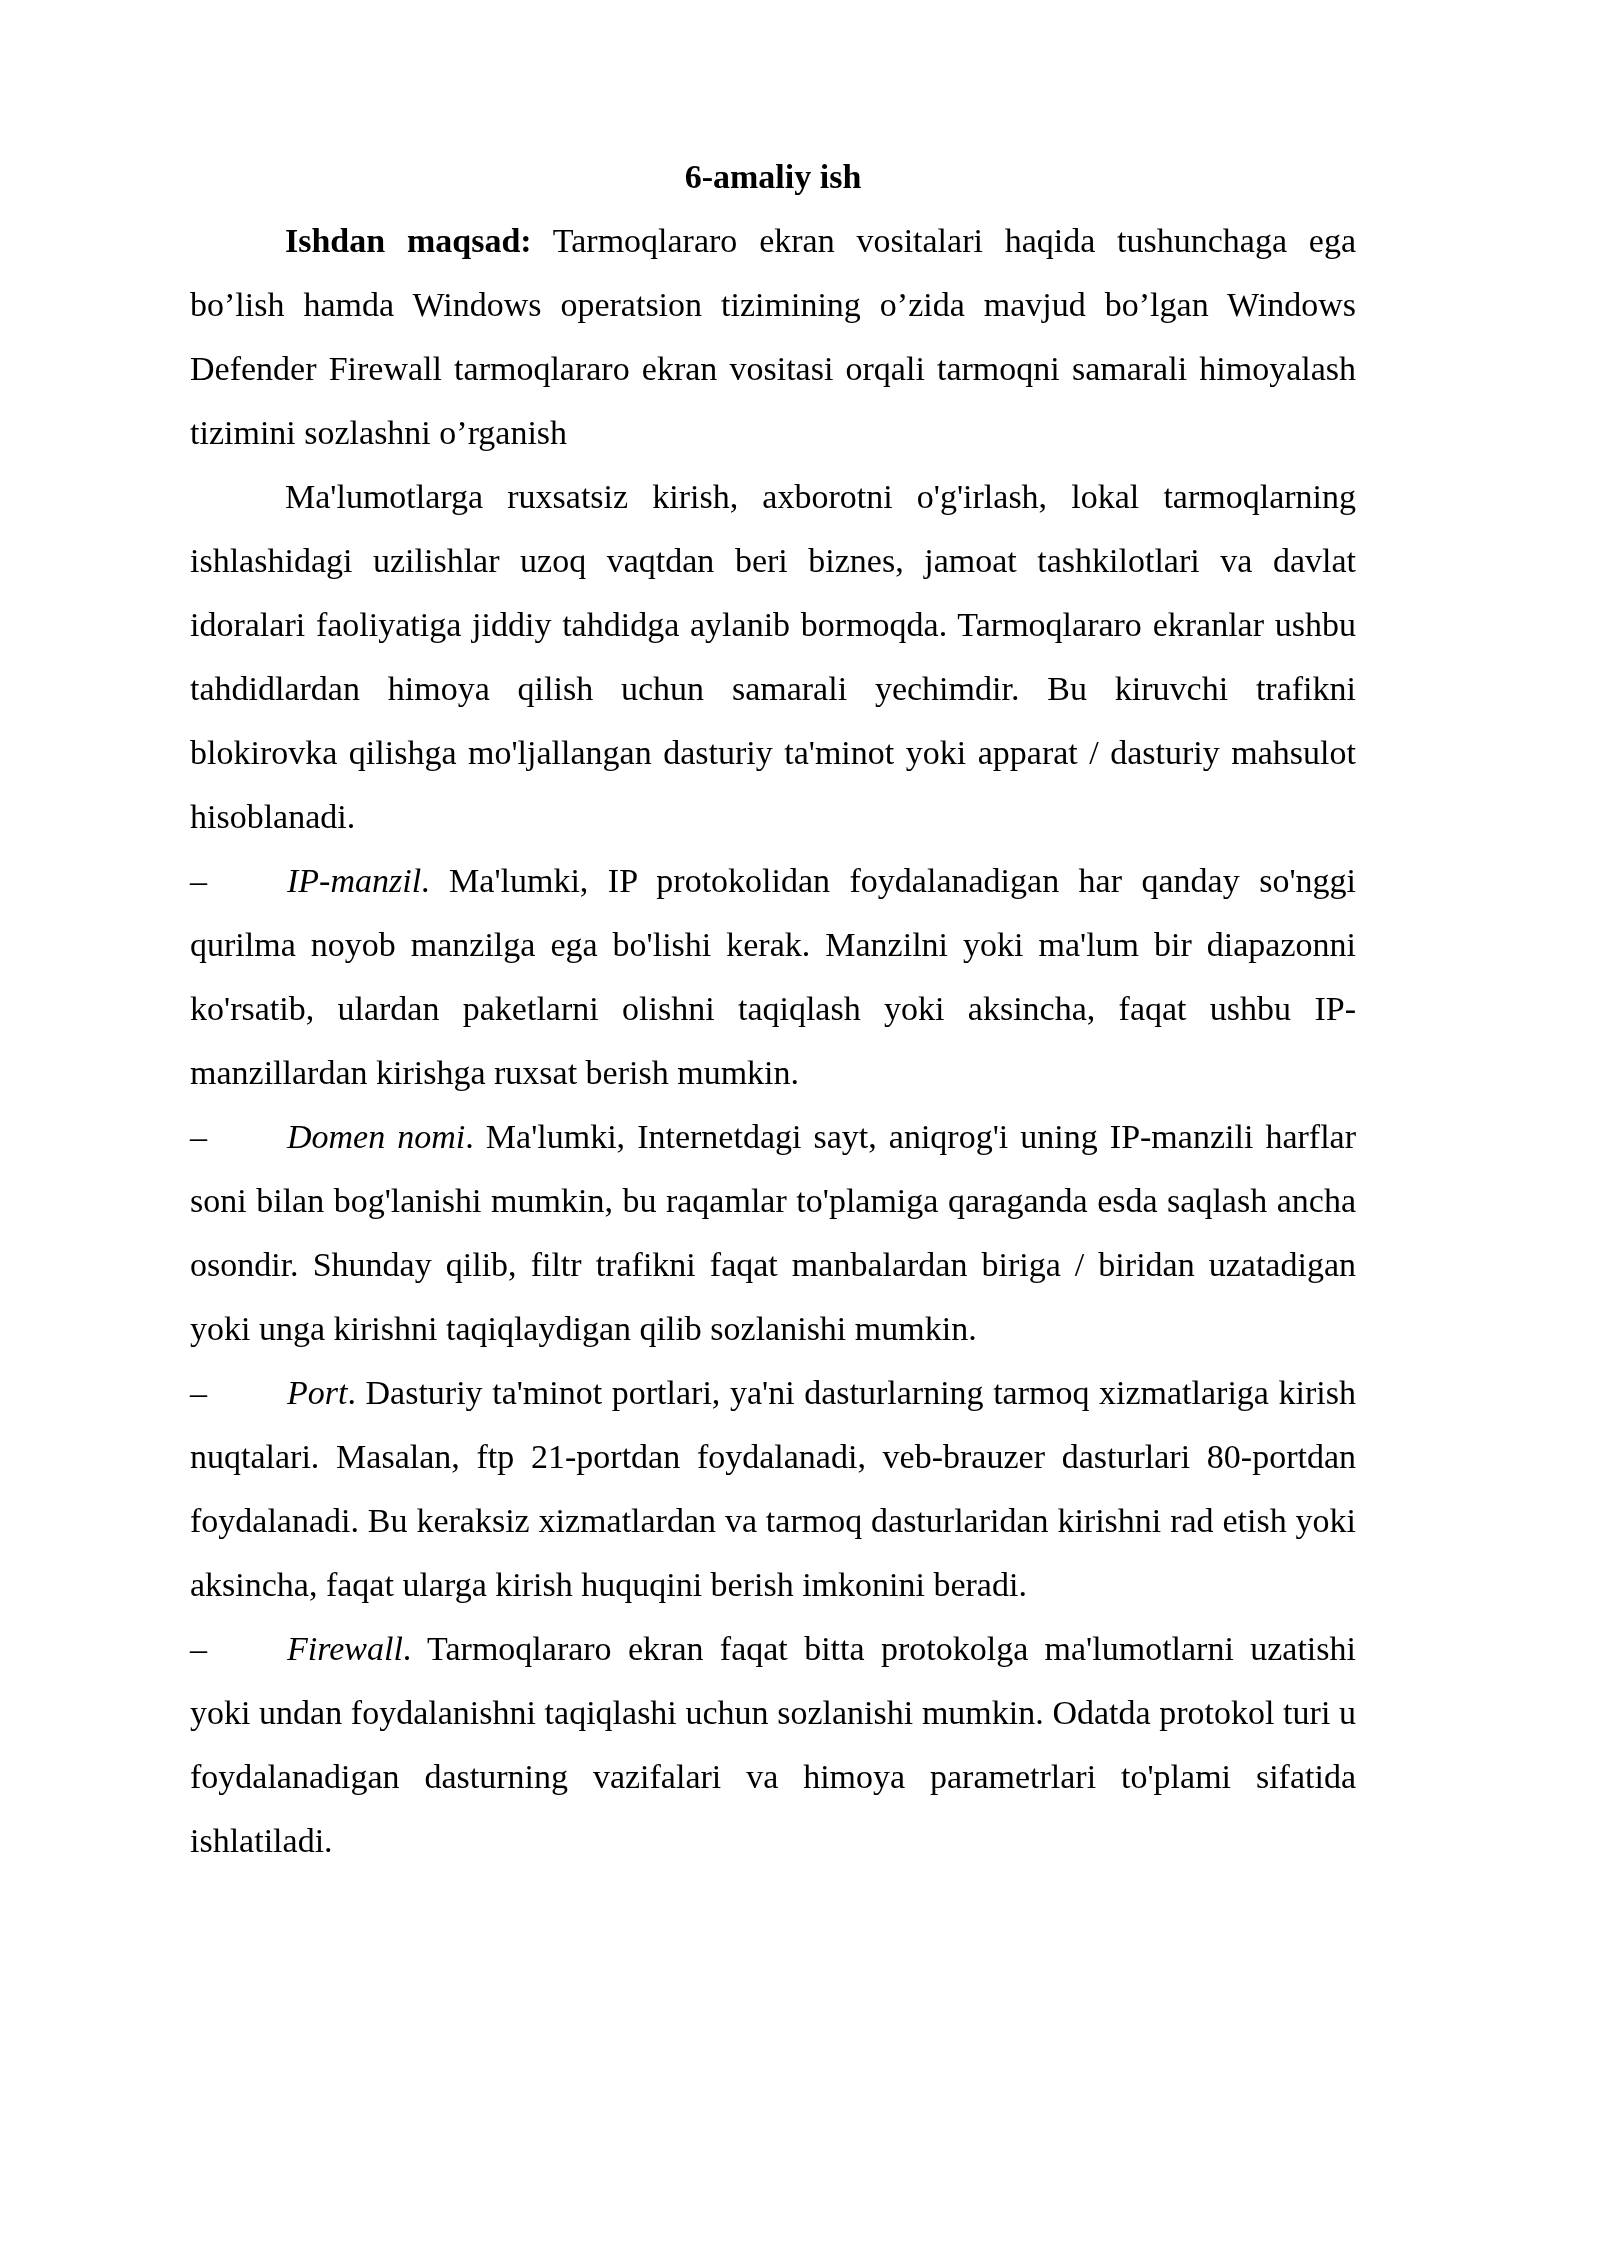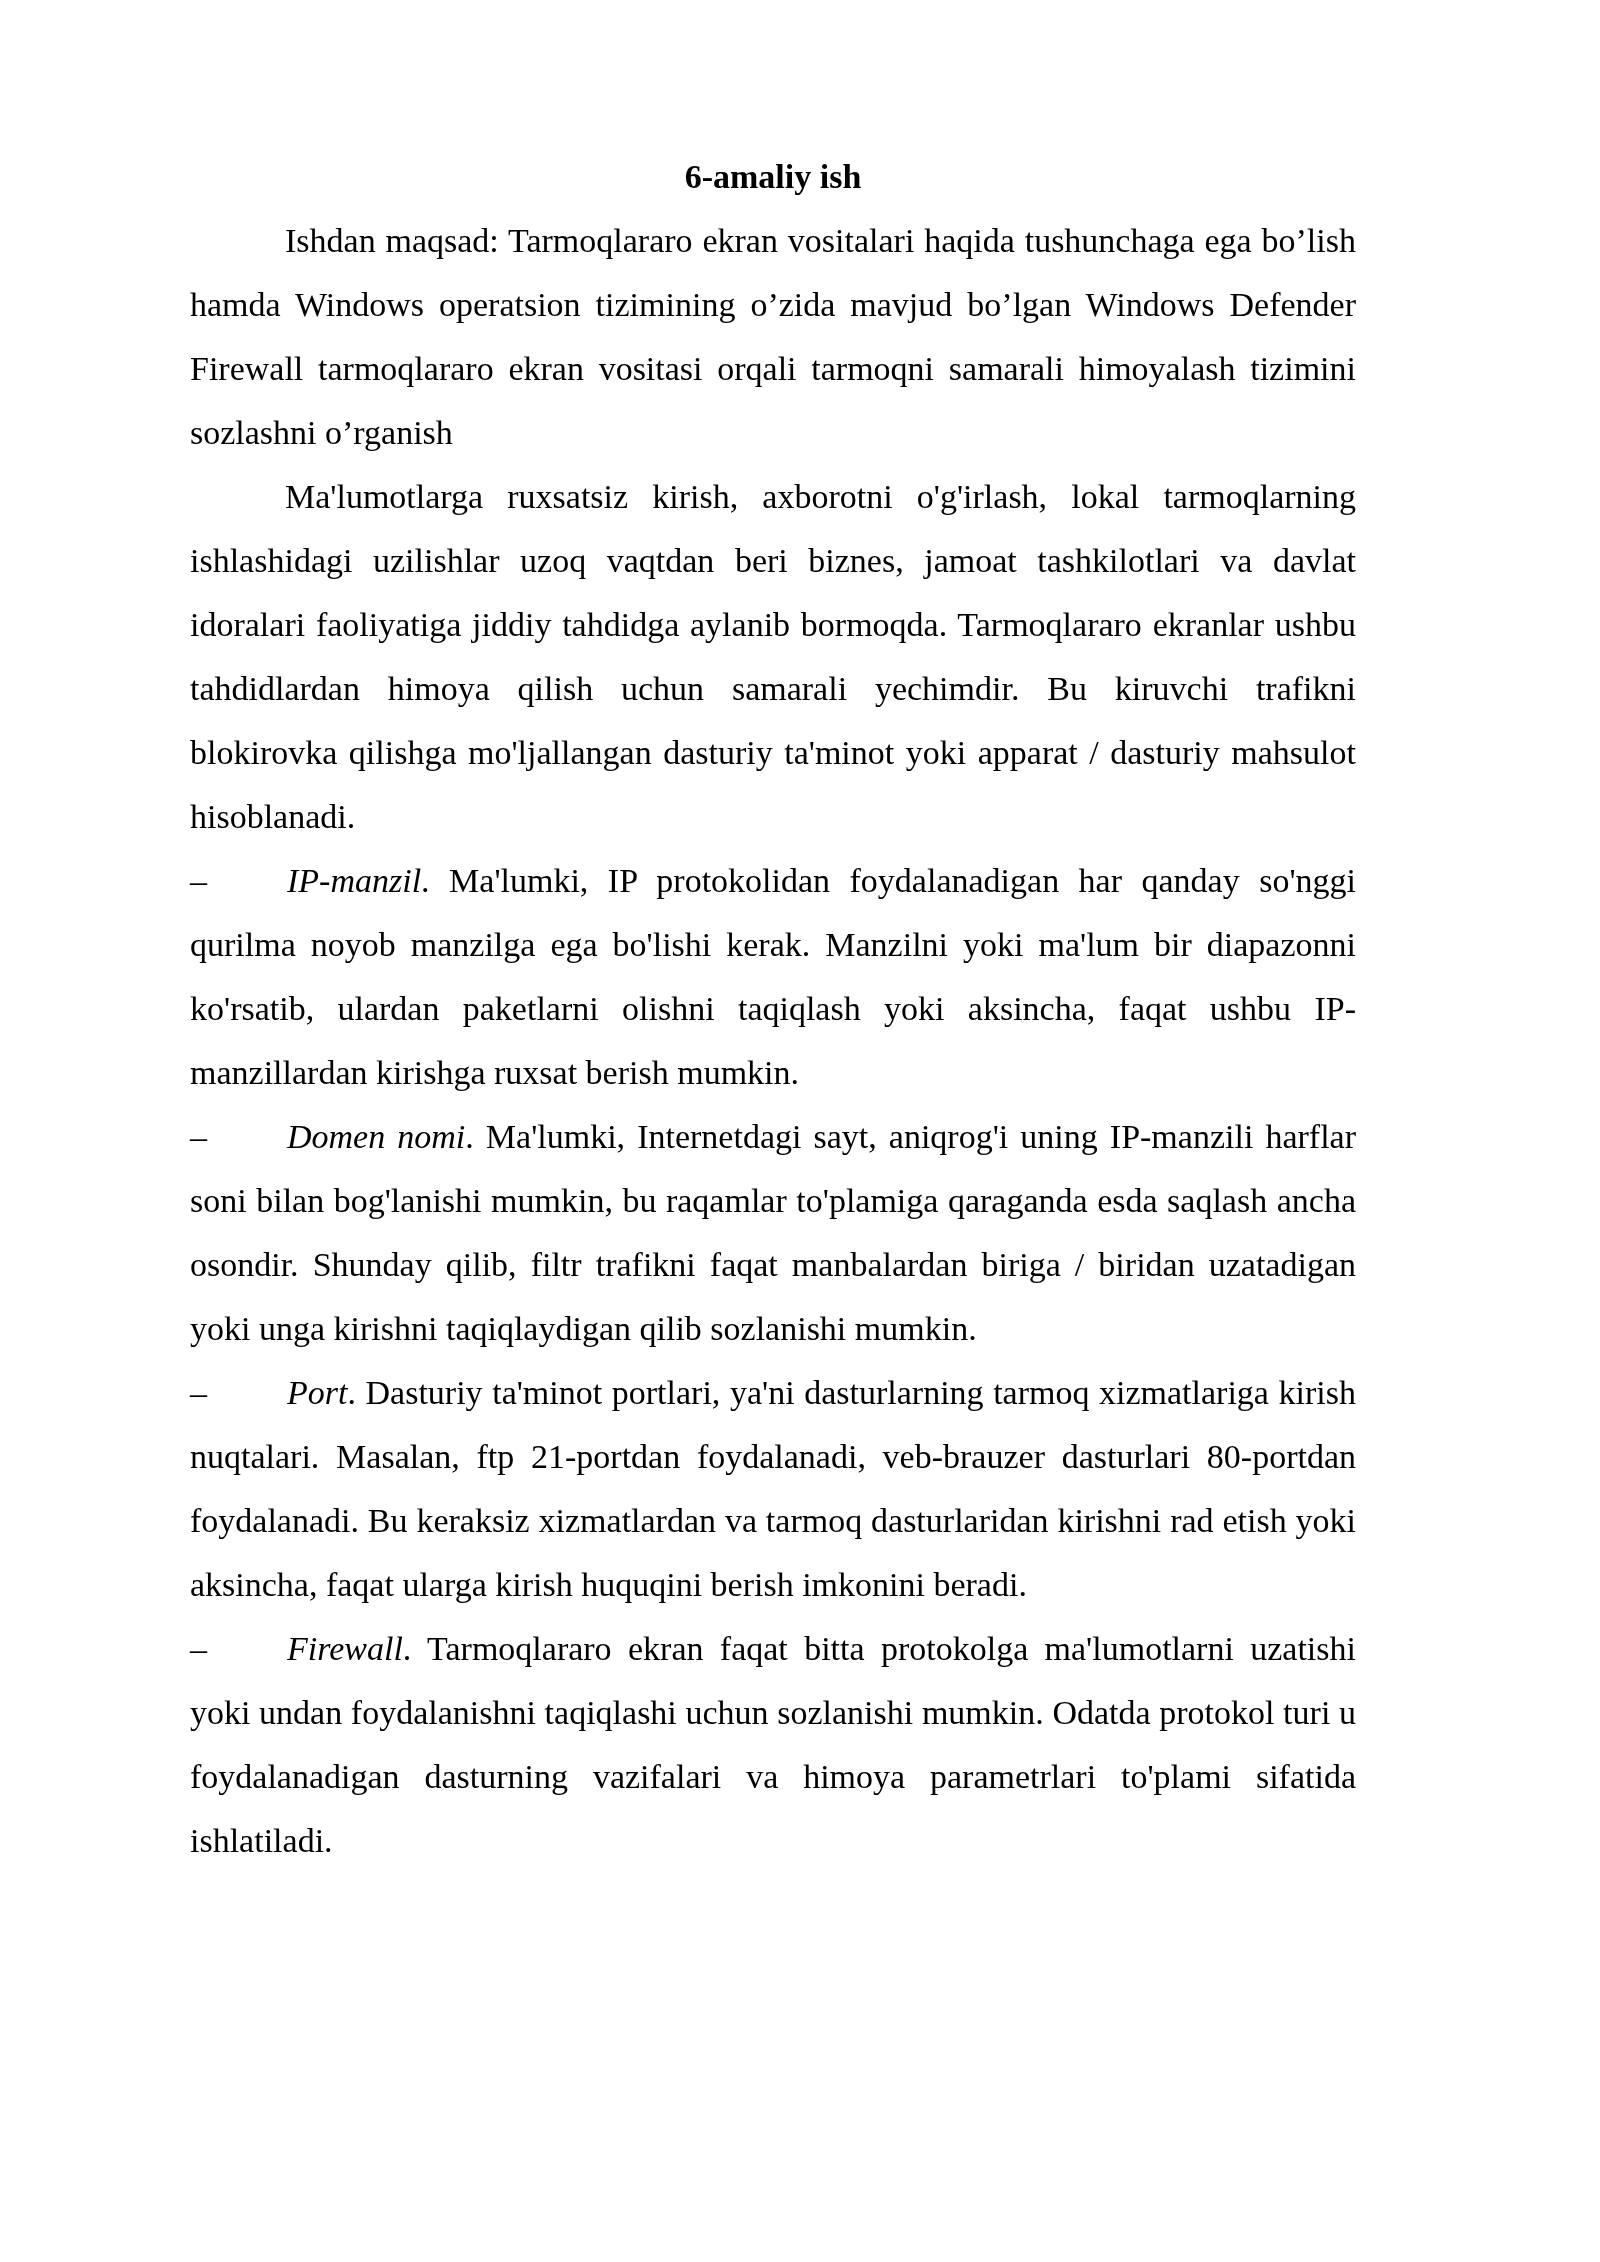--- a/index.html
+++ b/index.html
@@ -31,21 +31,21 @@
     margin: 0;
     text-align: justify;
   }
   p.indent {
     text-indent: 95px;
   }
   p.dash-item {
     text-indent: 0;
   }
   .lead-bold {
-    font-weight: normal;
+    font-weight: bold;
   }
   .term-italic {
     font-style: italic;
     margin-top: 24px;
   }
   .tab-spacer {
     display: inline-block;
     width: 80px;
   }
 </style>

